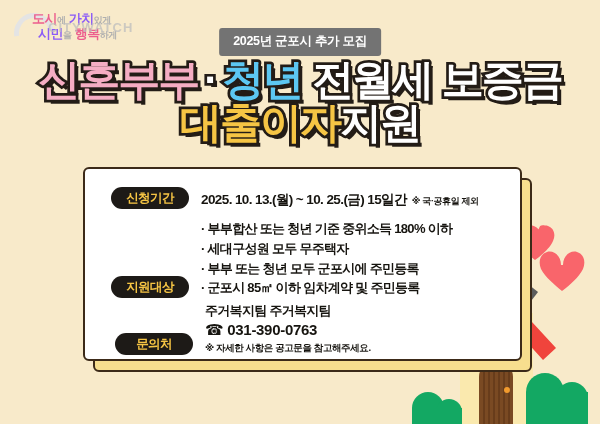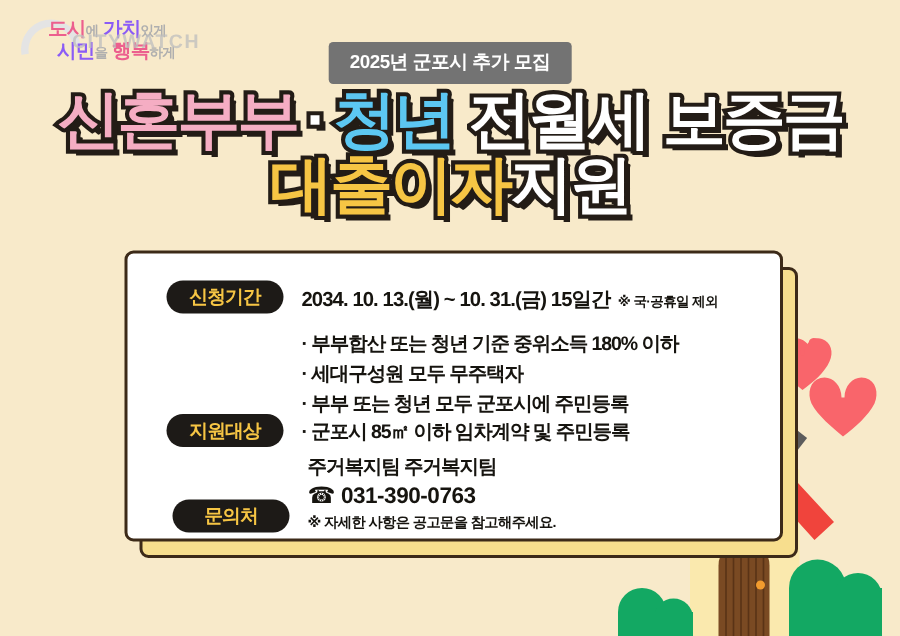--- a/index.html
+++ b/index.html
@@ -296,21 +296,21 @@
       <circle cx="572" cy="398" r="16" fill="#13A863"></circle>
       <rect x="526" y="392" width="62" height="32" fill="#13A863"></rect>
     </g>
   </svg>
 
   <div class="card-shadow"></div>
   <div class="card">
 
     <div class="row r1">
       <div class="pill">신청기간</div>
-      <div class="row-body"><span>2034. 10. 13.(월) ~ 10. 31.(금) 15일간</span><span class="note-inline">※ 국·공휴일 제외</span></div>
+      <div class="row-body"><span>2025. 10. 13.(월) ~ 10. 25.(금) 15일간</span><span class="note-inline">※ 국·공휴일 제외</span></div>
     </div>
 
     <div class="row r2">
       <div class="pill">지원대상</div>
       <div class="bullets">
         <div>· 부부합산 또는 청년 기준 중위소득 180% 이하</div>
         <div>· 세대구성원 모두 무주택자</div>
         <div>· 부부 또는 청년 모두 군포시에 주민등록</div>
         <div>· 군포시 85㎡ 이하 임차계약 및 주민등록</div>
       </div>

